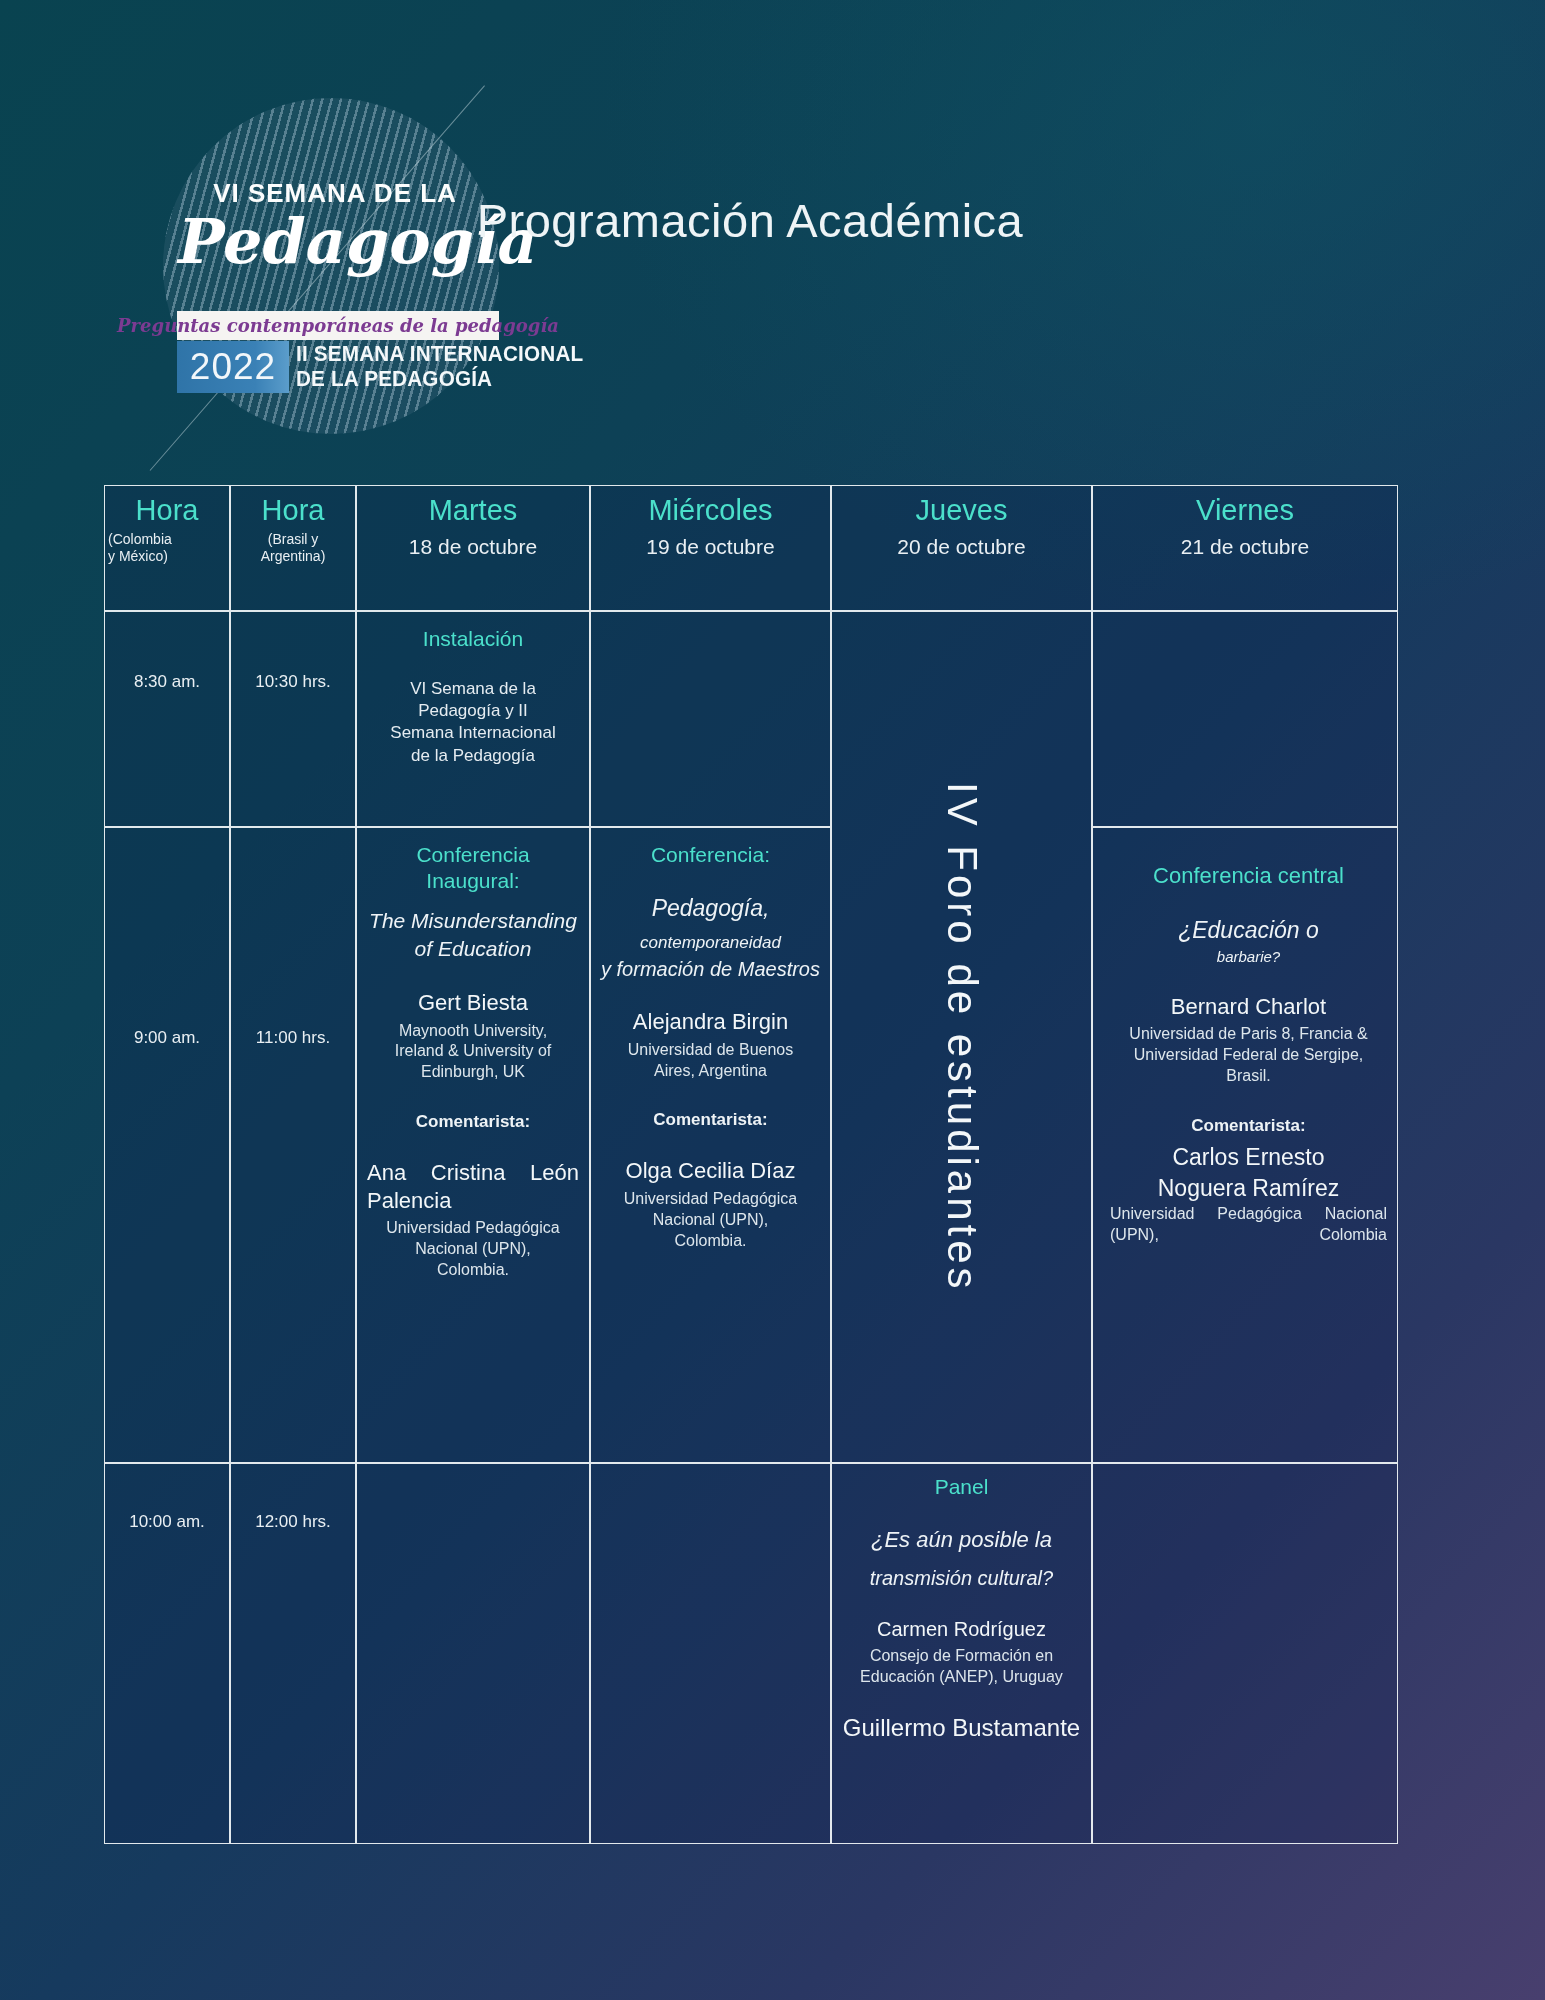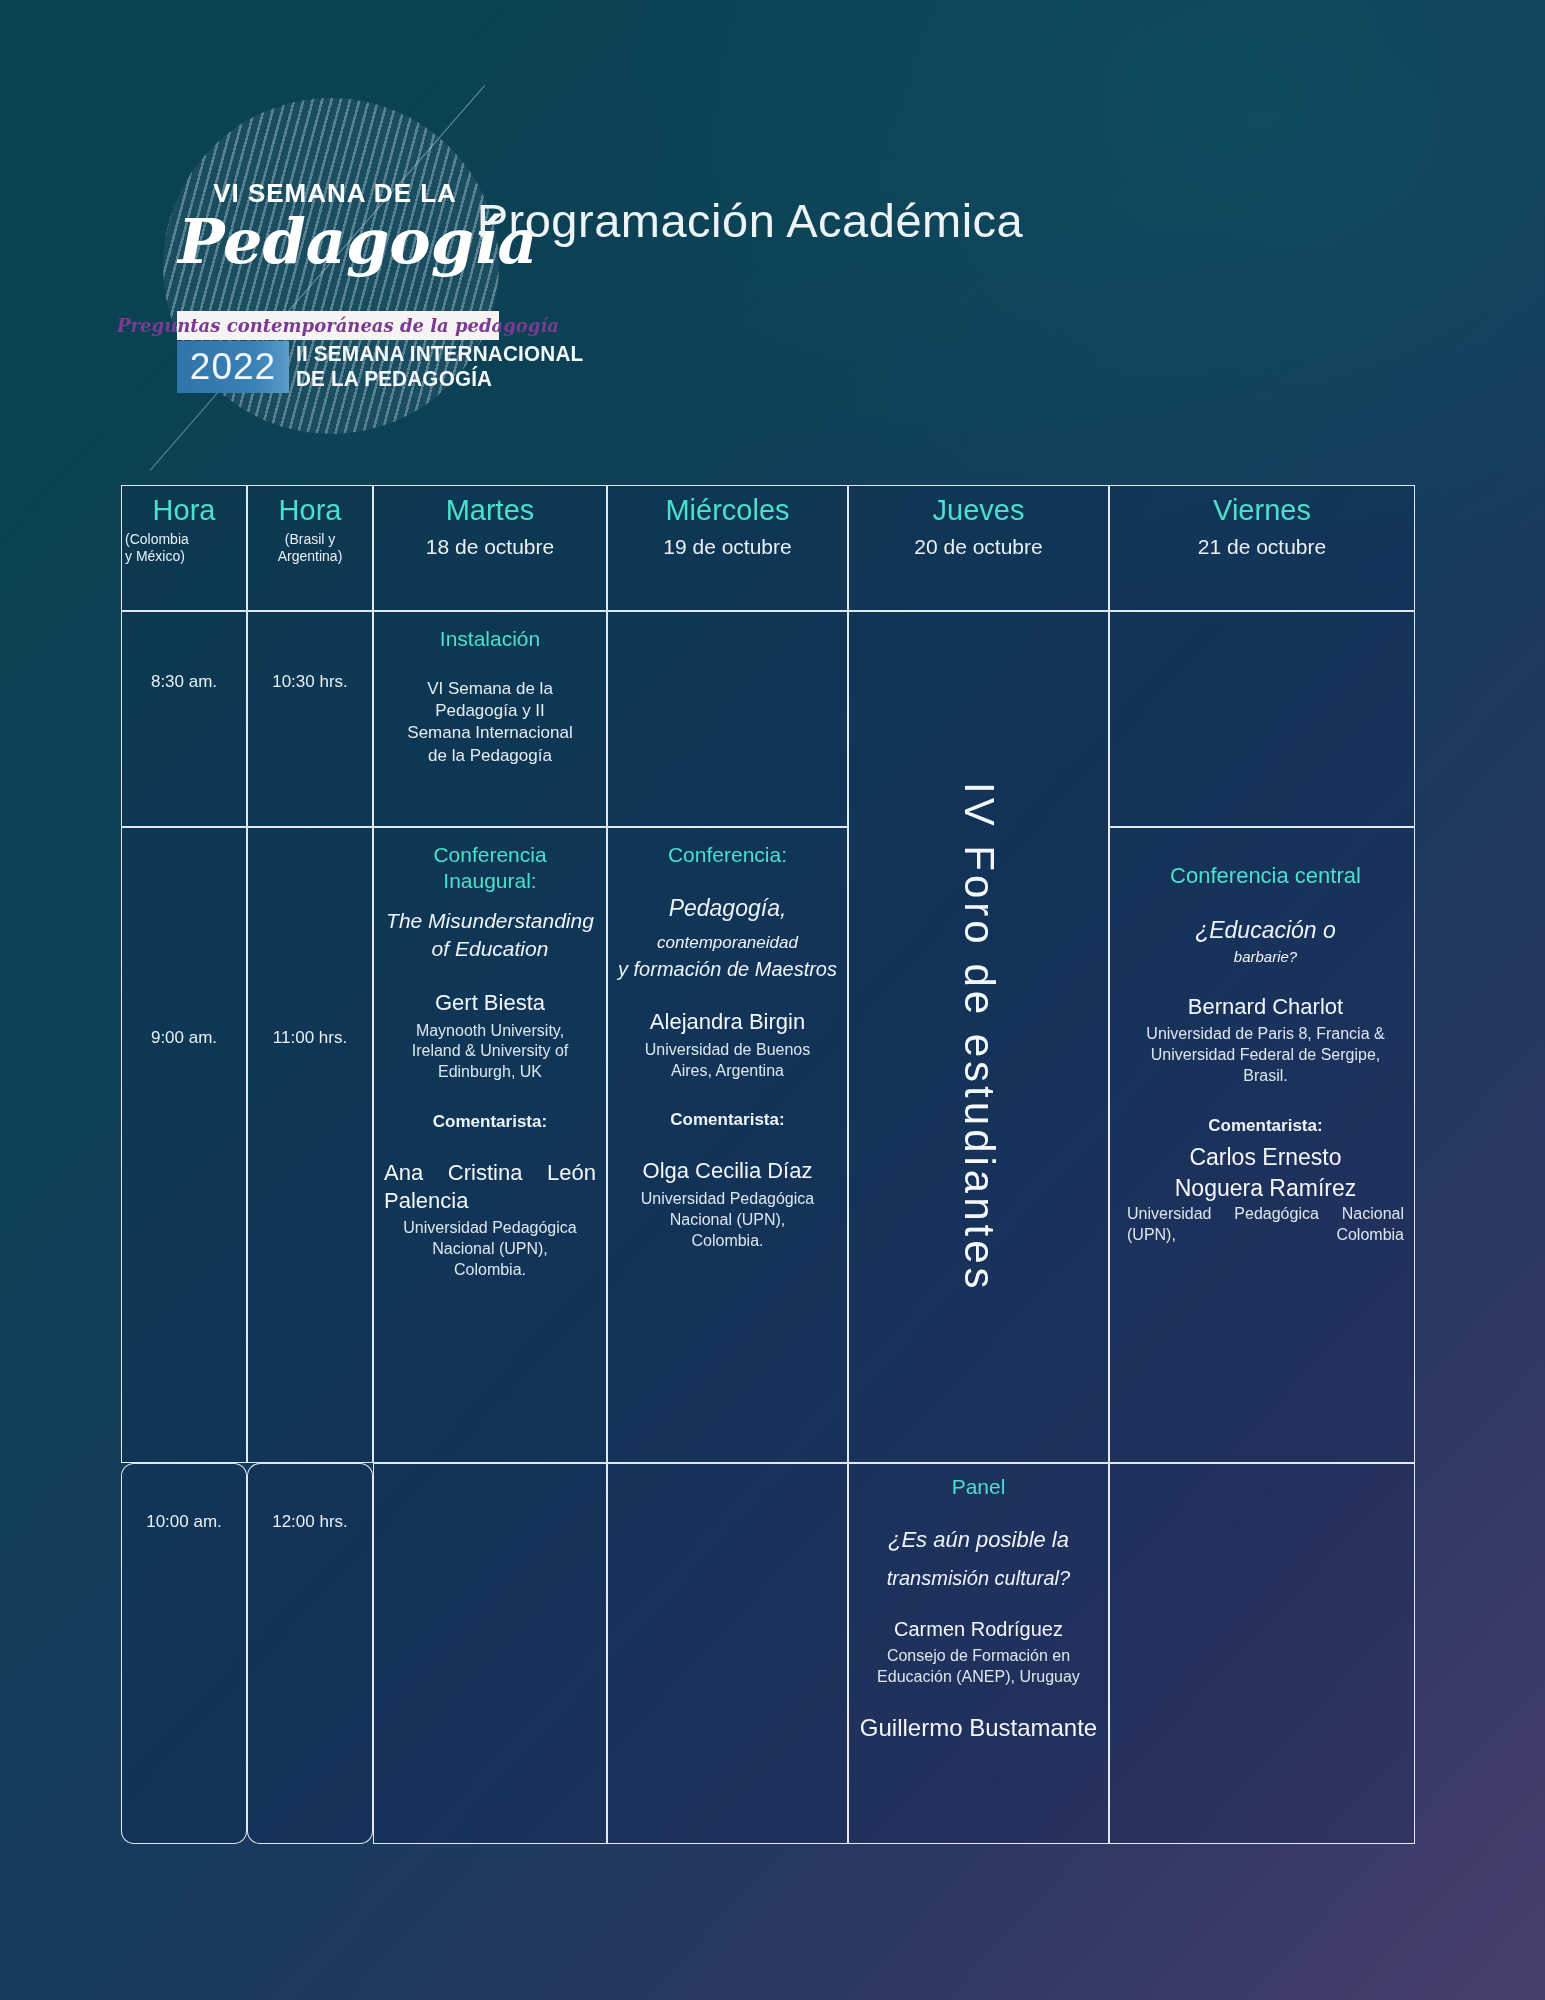--- a/index.html
+++ b/index.html
@@ -48,39 +48,39 @@
     position:absolute;left:296px;top:342px;
     font-weight:700;font-size:22px;line-height:1.12;color:#f4f8fa;
     letter-spacing:0.2px;transform:scaleX(0.94);transform-origin:left top;white-space:nowrap;
   }
   .page-title{
     position:absolute;left:420px;top:193px;width:660px;margin:0;text-align:center;
     font-weight:300;font-size:47px;color:#eef4f6;letter-spacing:0.5px;
   }
   
   .schedule{
-    position:absolute;left:121px;top:485px;width:1294px;height:992px;
+    position:absolute;left:104px;top:485px;width:1294px;height:992px;
     display:grid;
     grid-template-columns:126px 126px 234px 241px 261px 306px;
     grid-template-rows:126px 216px 636px 381px;
   }
   .cell{
     border:1px solid rgba(244,248,250,0.92);
     background:rgba(11,31,77,0.24);
     box-sizing:border-box;text-align:center;
   }
   .head{padding-top:9px;}
   .head-title{font-size:29px;font-weight:500;color:var(--accent,#4BE0CB);line-height:1.1;}
   .head-sub{font-size:14px;color:#e9eff3;margin-top:4px;white-space:pre-line;line-height:1.25;}
   .head-sub.big{font-size:21px;margin-top:7px;}
   .head-sub.left{text-align:left;padding-left:3px;}
   .time{font-size:17px;color:#e9eff3;}
   .time.r1{padding-top:60px;}
   .time.r2{padding-top:200px;}
-  .time.r3{padding-top:48px;border-radius:13px;}
+  .time.r3{padding-top:48px;}
   .content{padding:14px 10px 0 10px;font-size:17px;line-height:1.3;color:#e5ecf1;}
   .content.pt-lg{padding-top:34px;padding-left:17px;}
   .content.pt-sm{padding-top:10px;}
   .cell-heading{font-size:21px;font-weight:500;color:var(--accent,#4BE0CB);line-height:1.25;}
   .t-italic{font-style:italic;color:#eef3f6;}
   .t1{font-size:21px;margin-top:12px;line-height:1.35;}
   .t-big{font-size:23px;margin-top:26px;}
   .t-mid{font-size:17px;margin-top:8px;}
   .t-reg{font-size:20px;margin-top:2px;line-height:1.3;}
   .speaker{font-size:22px;font-weight:500;color:#f3f7f9;margin-top:26px;line-height:1.25;}

